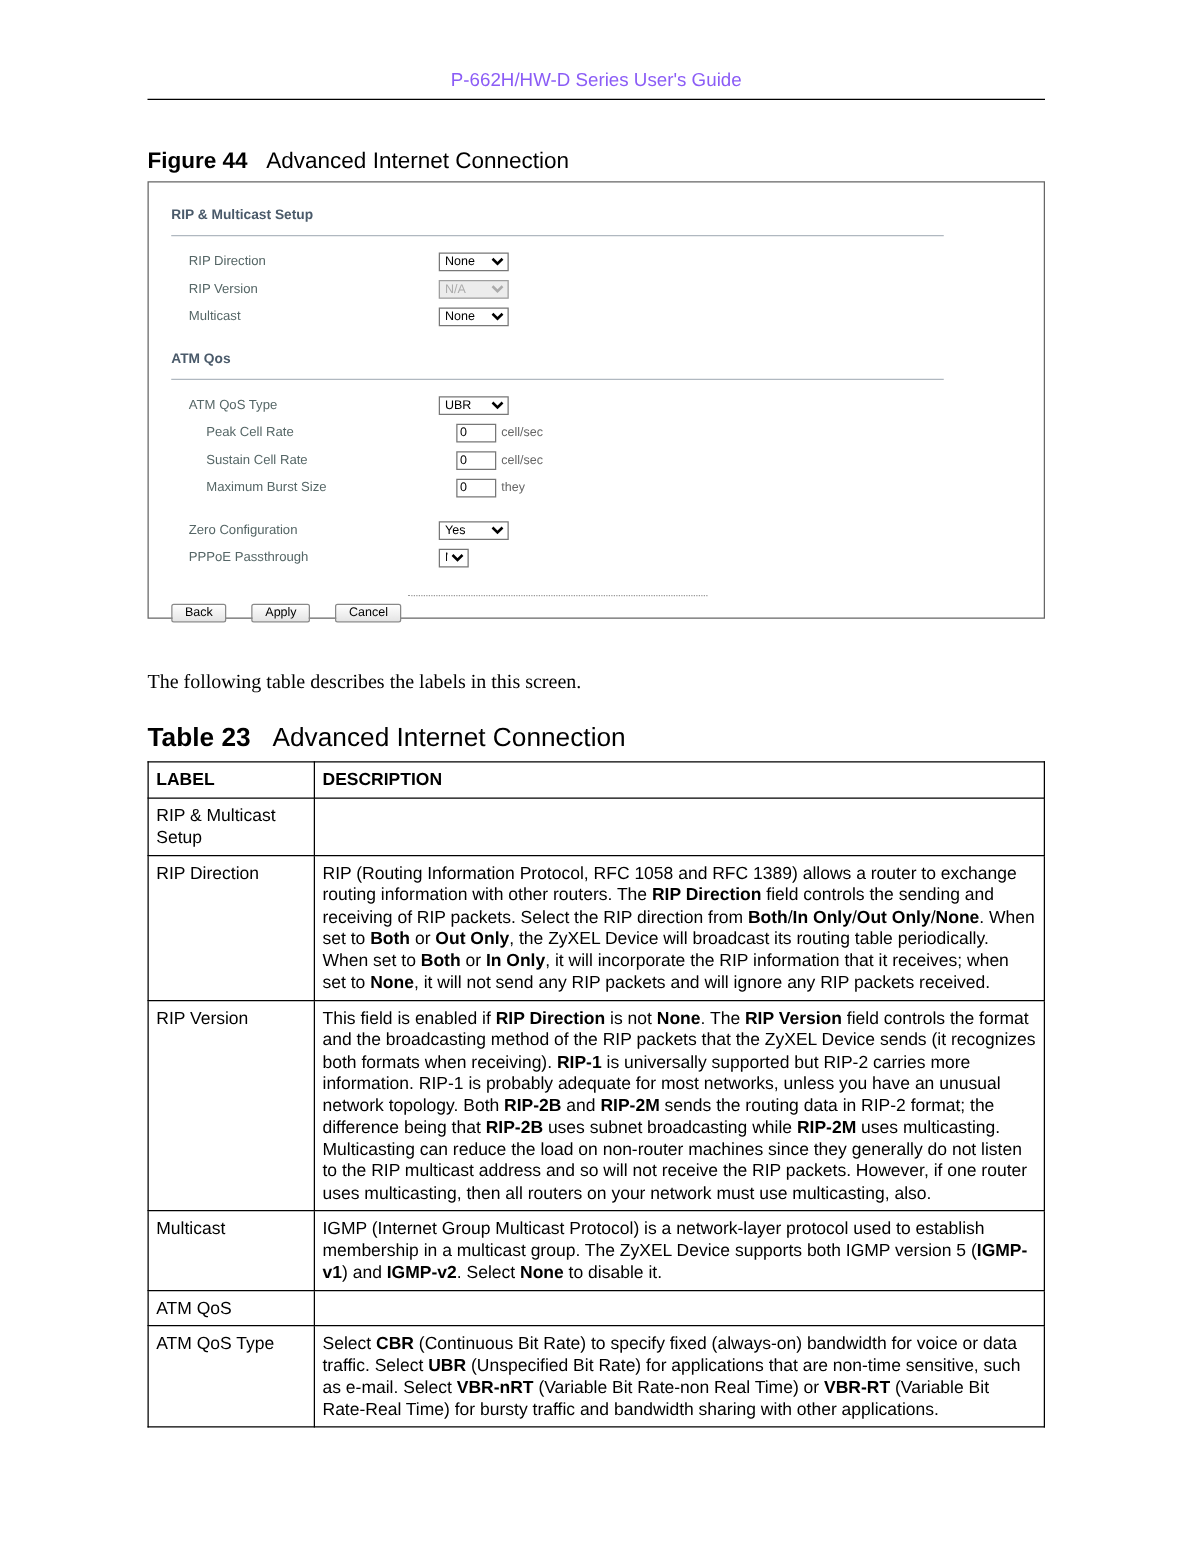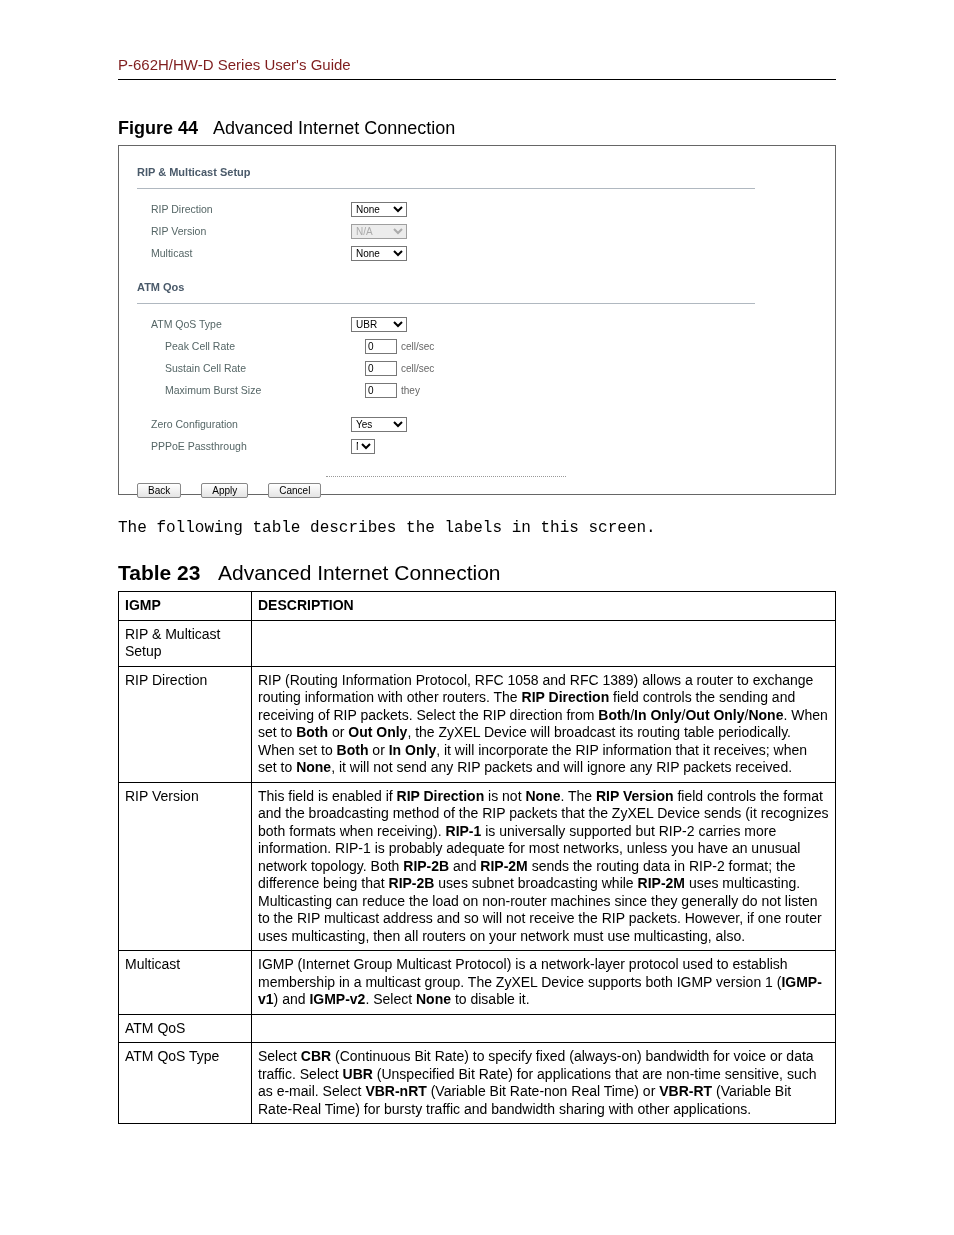--- a/index.html
+++ b/index.html
@@ -9,23 +9,23 @@
     color: #000;
   }
   .page {
     width: 954px;
     height: 1235px;
     box-sizing: border-box;
     padding: 56px 118px 30px 118px;
     position: relative;
   }
   .header-right {
-    text-align: left;
+    text-align: center;
     font-size: 15px;
-    color: #7f1d1d;
+    color: #8b5cf6;
   }
   .hr {
     border: none;
     border-top: 1.6px solid #000;
     margin-top: 6px;
     margin-bottom: 38px;
   }
   .figlabel {
     font-size: 18px;
   }
@@ -102,23 +102,23 @@
   .btnrow button {
     font-size:10px;
     padding: 1px 10px;
     border:1px solid #888;
     background: linear-gradient(#fff,#e4e4e4);
     border-radius:2px;
   }
 
   
   .bodytext {
-    margin-top: 24px;
+    margin-top: 42px;
     margin-bottom: 24px;
-    font-family: Liberation Mono, monospace;
+    font-family: Liberation Serif, serif;
     font-size: 16px;
   }
 
   
   .tblcaption {
     font-size: 21px;
     margin-bottom: 6px;
   }
   .tblcaption b { font-weight: bold; }
   table.desc {
@@ -250,38 +250,38 @@
 
   <div class="bodytext">The following table describes the labels in this screen.</div>
 
   <div class="tblcaption">
     <b>Table 23</b>&nbsp;&nbsp;&nbsp;<span>Advanced Internet Connection</span>
   </div>
 
   <table class="desc">
     <tbody>
         <tr>
-      <th class="lcol">IGMP</th>
+      <th class="lcol">LABEL</th>
       <th>DESCRIPTION</th>
     </tr>
     <tr>
       <td>RIP &amp; Multicast Setup</td>
       <td></td>
     </tr>
     <tr>
       <td>RIP Direction</td>
       <td><span>RIP (Routing Information Protocol, RFC 1058 and RFC 1389) allows a router to exchange routing information with other routers. The </span><b>RIP Direction</b><span> field controls the sending and receiving of RIP packets. Select the RIP direction from </span><b>Both</b><span>/</span><b>In Only</b><span>/</span><b>Out Only</b><span>/</span><b>None</b><span>. When set to </span><b>Both</b><span> or </span><b>Out Only</b><span>, the ZyXEL Device will broadcast its routing table periodically. When set to </span><b>Both</b><span> or </span><b>In Only</b><span>, it will incorporate the RIP information that it receives; when set to </span><b>None</b><span>, it will not send any RIP packets and will ignore any RIP packets received.</span></td>
     </tr>
     <tr>
       <td>RIP Version</td>
       <td><span>This field is enabled if </span><b>RIP Direction</b><span> is not </span><b>None</b><span>. The </span><b>RIP Version</b><span> field controls the format and the broadcasting method of the RIP packets that the ZyXEL Device sends (it recognizes both formats when receiving). </span><b>RIP-1</b><span> is universally supported but RIP-2 carries more information. RIP-1 is probably adequate for most networks, unless you have an unusual network topology. Both </span><b>RIP-2B</b><span> and </span><b>RIP-2M</b><span> sends the routing data in RIP-2 format; the difference being that </span><b>RIP-2B</b><span> uses subnet broadcasting while </span><b>RIP-2M</b><span> uses multicasting. Multicasting can reduce the load on non-router machines since they generally do not listen to the RIP multicast address and so will not receive the RIP packets. However, if one router uses multicasting, then all routers on your network must use multicasting, also.</span></td>
     </tr>
     <tr>
       <td>Multicast</td>
-      <td><span>IGMP (Internet Group Multicast Protocol) is a network-layer protocol used to establish membership in a multicast group. The ZyXEL Device supports both IGMP version 1 (</span><b>IGMP-v1</b><span>) and </span><b>IGMP-v2</b><span>. Select </span><b>None</b><span> to disable it.</span></td>
+      <td><span>IGMP (Internet Group Multicast Protocol) is a network-layer protocol used to establish membership in a multicast group. The ZyXEL Device supports both IGMP version 5 (</span><b>IGMP-v1</b><span>) and </span><b>IGMP-v2</b><span>. Select </span><b>None</b><span> to disable it.</span></td>
     </tr>
     <tr>
       <td>ATM QoS</td>
       <td></td>
     </tr>
     <tr>
       <td>ATM QoS Type</td>
       <td><span>Select </span><b>CBR</b><span> (Continuous Bit Rate) to specify fixed (always-on) bandwidth for voice or data traffic. Select </span><b>UBR</b><span> (Unspecified Bit Rate) for applications that are non-time sensitive, such as e-mail. Select </span><b>VBR-nRT</b><span> (Variable Bit Rate-non Real Time) or </span><b>VBR-RT</b><span> (Variable Bit Rate-Real Time) for bursty traffic and bandwidth sharing with other applications.</span></td>
     </tr>
   </tbody>

